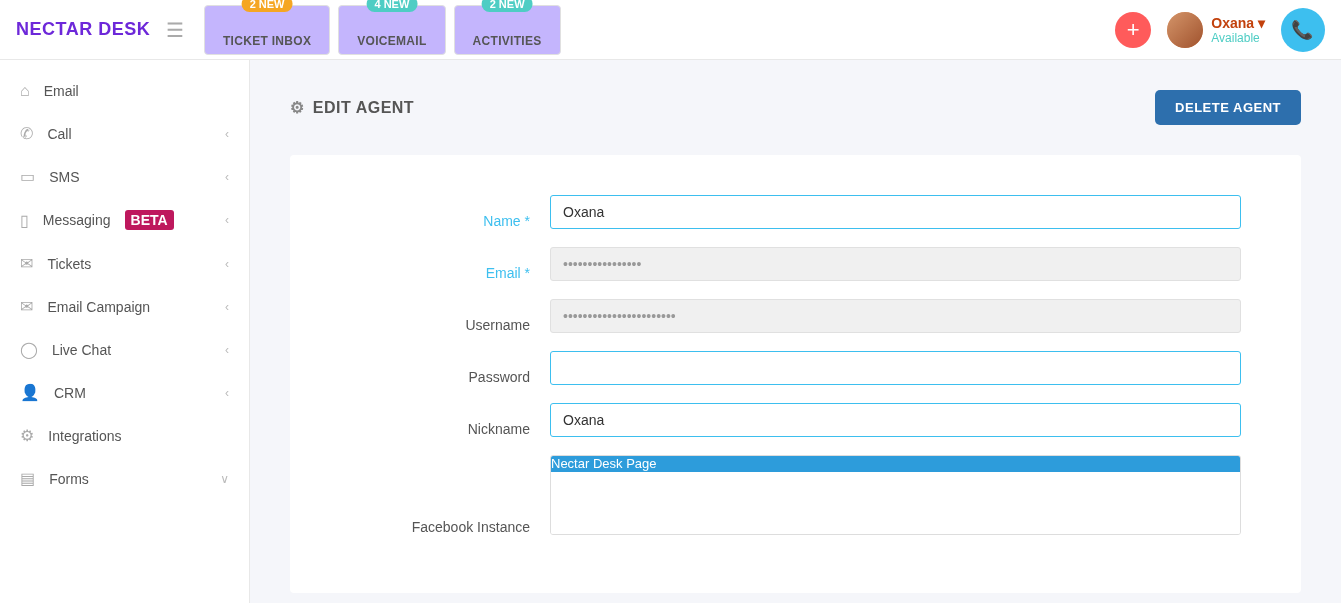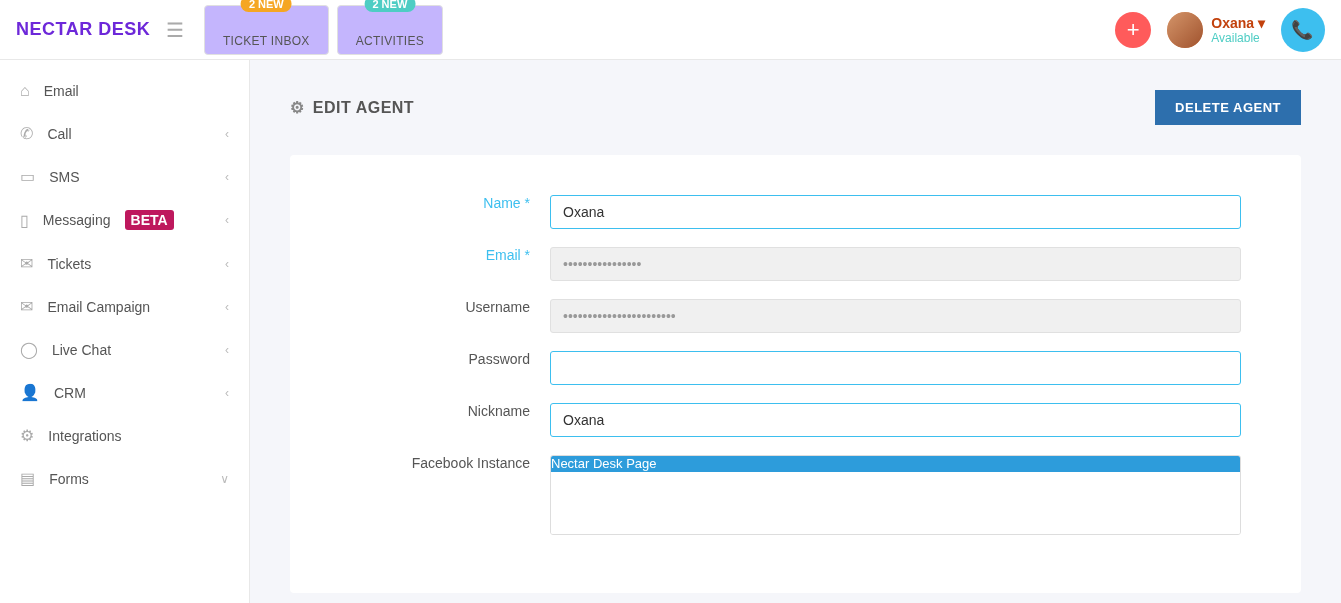--- a/index.html
+++ b/index.html
@@ -56,21 +56,21 @@
       color: #fff;
       font-size: 11px;
       font-weight: 700;
       padding: 2px 8px;
     }
     .badge-yellow { background: #f5a623; }
     .badge-teal { background: #4ecdc4; }
     .nav-badge-btn .btn-label {
       font-size: 12px;
       color: #555;
-      font-weight: 400;
+      font-weight: 700;
       margin-top: 22px;
       letter-spacing: 0.3px;
     }
     .nav-right {
       display: flex;
       align-items: center;
       gap: 16px;
       margin-left: auto;
     }
     .add-btn {
@@ -178,36 +178,36 @@
       font-weight: 600;
       color: #555;
       letter-spacing: 0.5px;
     }
     .gear-icon { color: #888; font-size: 16px; }
     .delete-btn {
       background: #2d6fad;
       color: #fff;
       border: none;
       padding: 10px 20px;
-      border-radius: 0;
+      border-radius: 5px;
       font-size: 13px;
       font-weight: 600;
       cursor: pointer;
       letter-spacing: 0.5px;
     }
 
     
     .form-container {
       background: #fff;
       padding: 40px 60px;
       border-radius: 4px;
     }
     .form-row {
       display: flex;
-      align-items: flex-start;
+      align-items: flex-end;
       margin-bottom: 18px;
     }
     .form-label {
       width: 200px;
       text-align: right;
       padding-right: 20px;
       color: #555;
       font-size: 14px;
       flex-shrink: 0;
     }
@@ -248,20 +248,24 @@
 <div class="topnav">
   <span class="brand">NECTAR DESK</span>
   <span class="hamburger">☰</span>
 
   <div class="nav-badges">
     <button class="nav-badge-btn">
       <span class="badge-count badge-yellow">2 NEW</span>
       <span class="btn-label">TICKET INBOX</span>
     </button>
     <button class="nav-badge-btn">
+      <span class="badge-count badge-teal">4 NEW</span>
+      <span class="btn-label">VOICEMAIL</span>
+    </button>
+    <button class="nav-badge-btn">
       <span class="badge-count badge-teal">2 NEW</span>
       <span class="btn-label">ACTIVITIES</span>
     </button>
   </div>
 
   <div class="nav-right">
     <button class="add-btn">+</button>
     <div class="user-info">
       <div class="avatar">
         <div class="avatar-img"></div>

